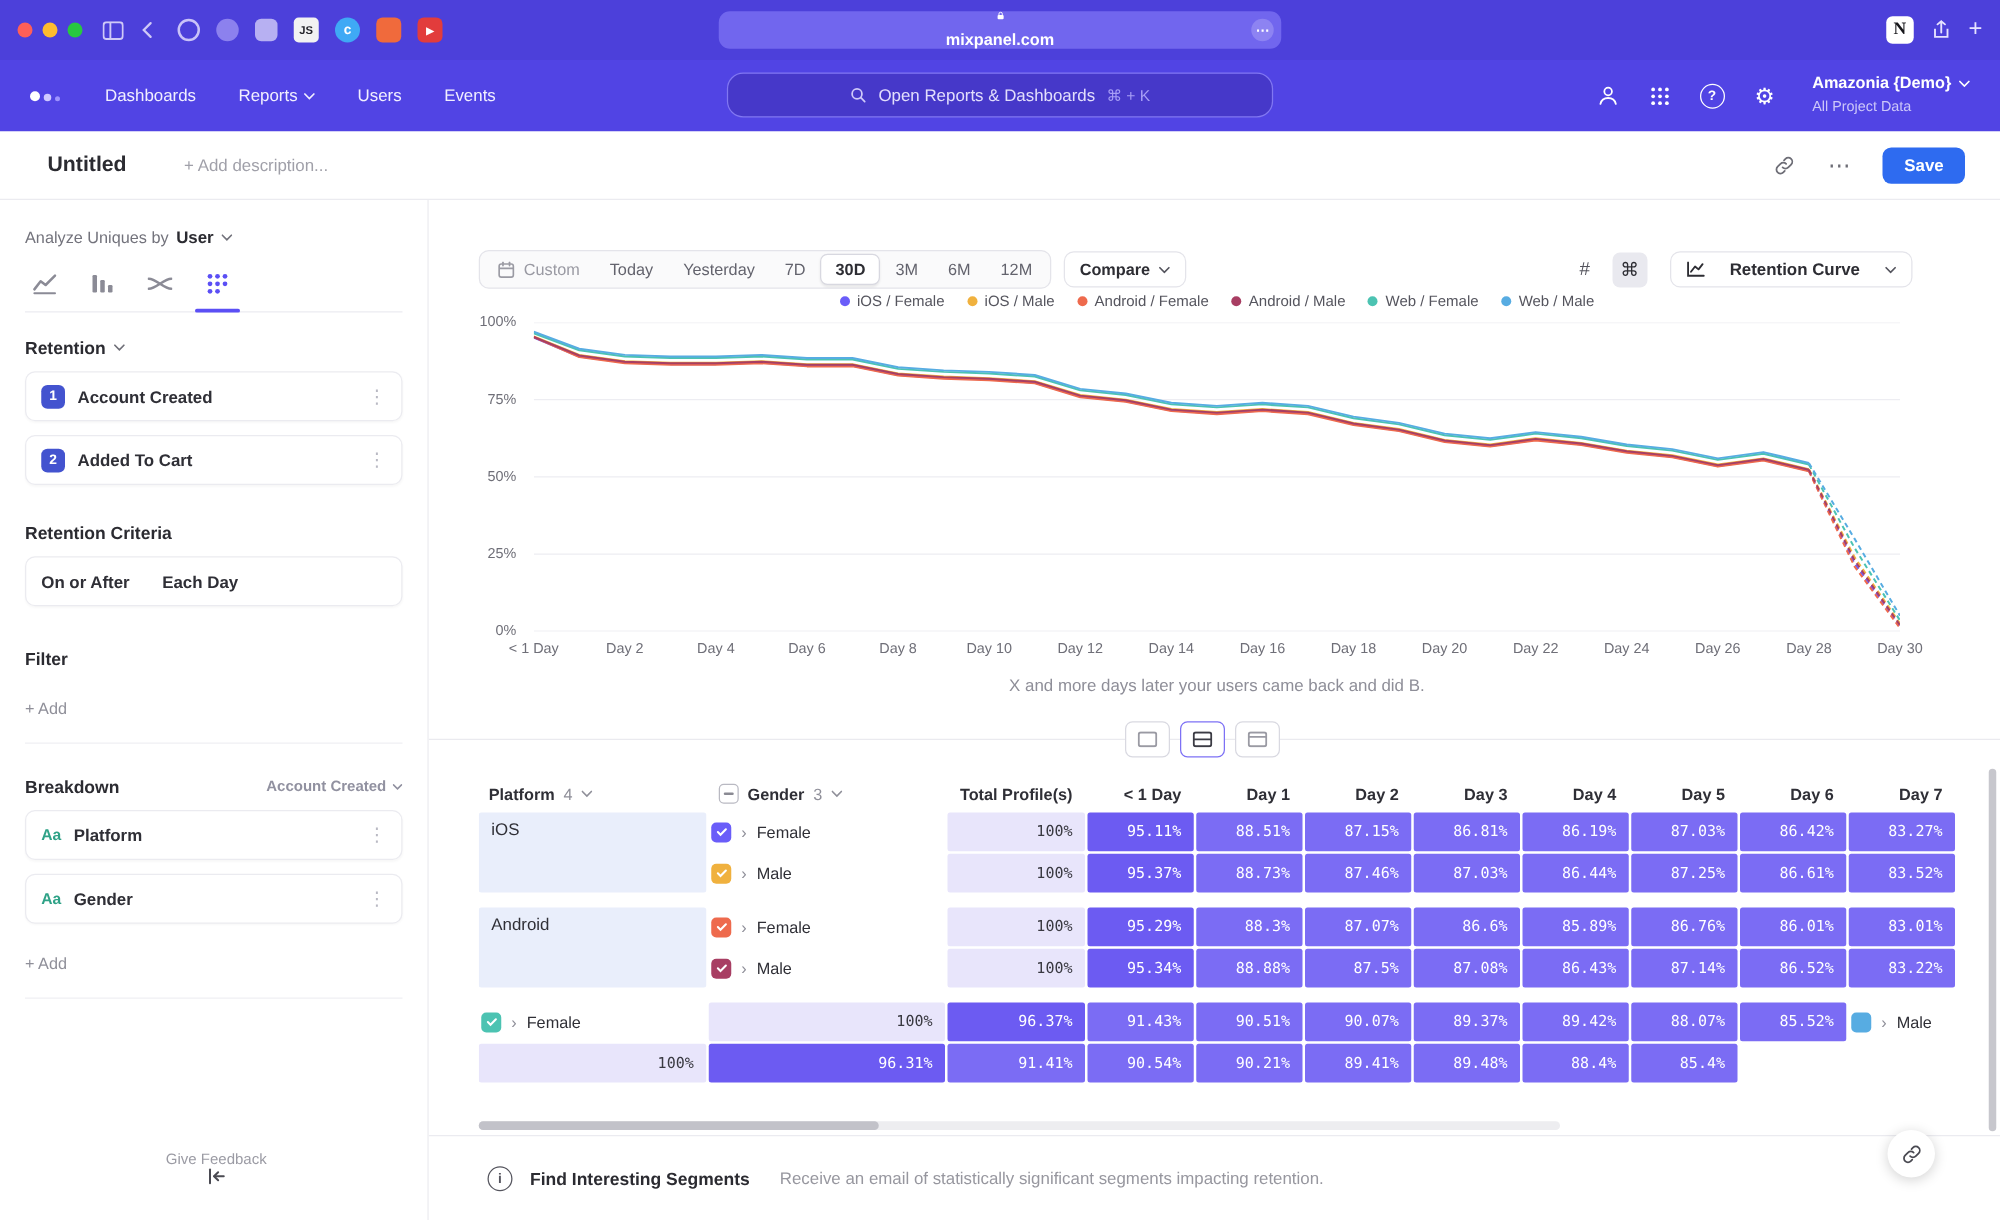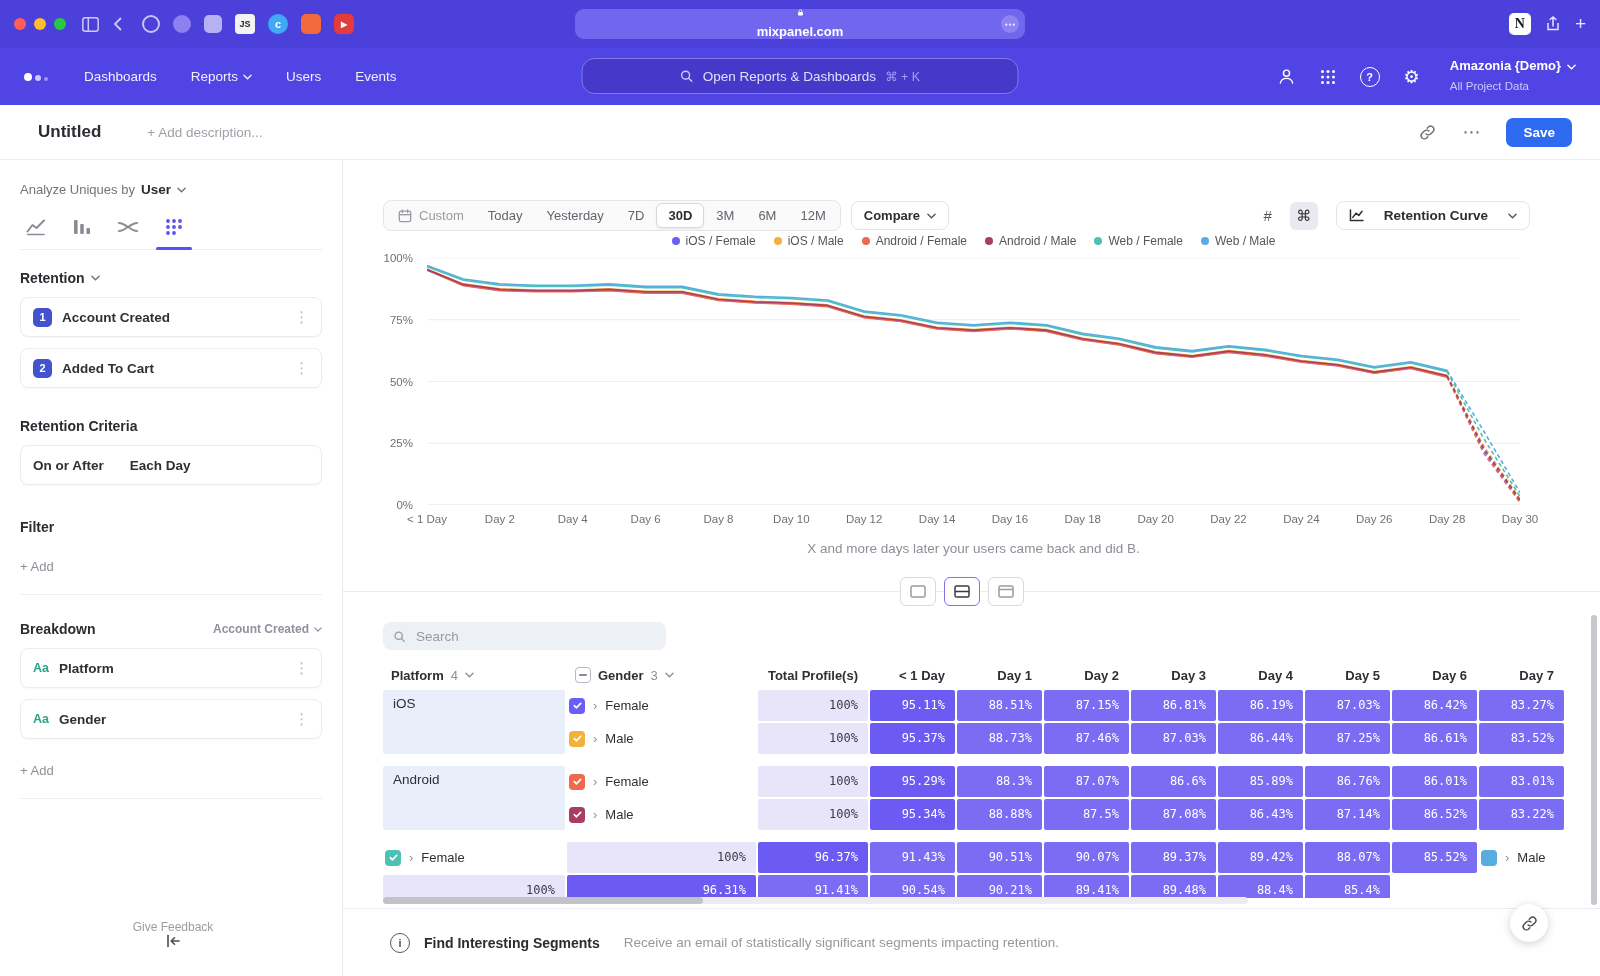--- a/index.html
+++ b/index.html
@@ -507,27 +507,20 @@
         </span>
         <span class="vt-btn">
           <svg width="16" height="13" viewBox="0 0 16 13">
               <rect x="1" y="1" width="14" height="11" rx="1.6" fill="none" stroke="currentColor" stroke-width="1.5"></rect>
               <line x1="1" y1="4.5" x2="15" y2="4.5" stroke="currentColor" stroke-width="1.5"></line>
             </svg>
         </span>
       </div>
 
       <div class="table-section">
-        <div class="tbl-search">
-          <svg width="13" height="13" viewBox="0 0 16 16">
-              <circle cx="7" cy="7" r="4.5" fill="none" stroke="#9a9aa3" stroke-width="1.6"></circle>
-              <line x1="10.5" y1="10.5" x2="14" y2="14" stroke="#9a9aa3" stroke-width="1.6" stroke-linecap="round"></line>
-            </svg>
-          <input placeholder="Search" style="">
-        </div>
         <div class="t-grid" id="table-header">
           <div class="th-platform">
             <span>Platform</span>
             <span class="th-count">4</span>
             <svg class="chev" width="9" height="6" viewBox="0 0 10 6">
                 <path d="M1 1l4 4 4-4" fill="none" stroke="#8f8f99" stroke-width="1.5" stroke-linecap="round"></path>
               </svg>
           </div>
           <div class="th-gender">
             <span class="cb-ind">

